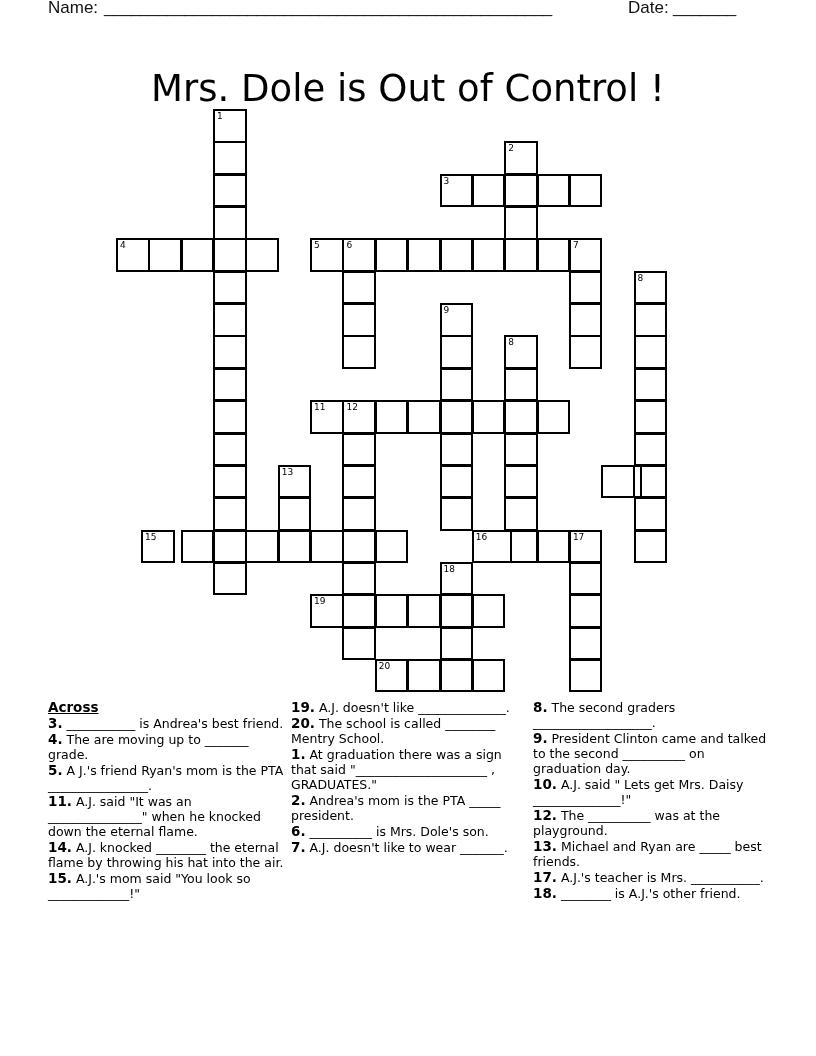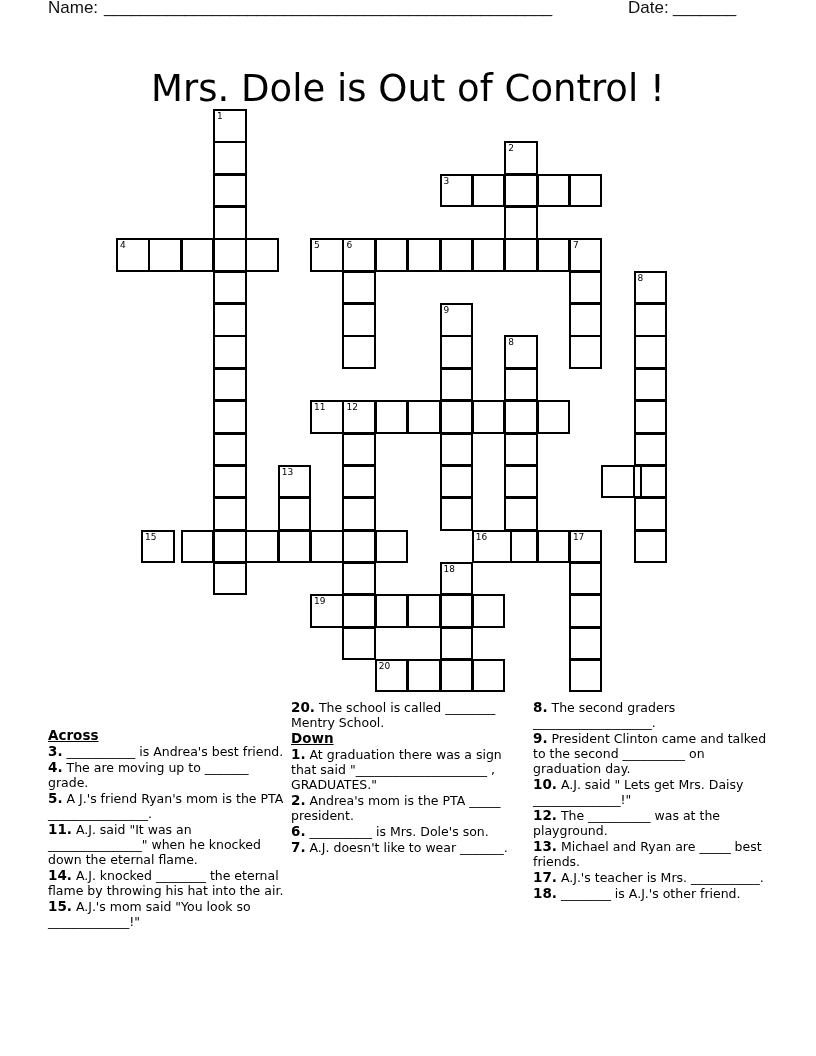--- a/index.html
+++ b/index.html
@@ -23,21 +23,21 @@
     border: 2px solid #000; background: #fff;
   }
   .cell .num {
     position: absolute; top: 0px; left: 2px; font-family: "DejaVu Sans", sans-serif;
     font-size: 9px; line-height: 10px; color: #000;
   }
   .clues {
     position: absolute; top: 700px;
     font-family: "DejaVu Sans", sans-serif; font-size: 12.5px; line-height: 15px; color: #000;
   }
-  .col1 { left: 48px; width: 240px; margin-top: 28px; }
+  .col1 { left: 48px; width: 240px; }
   .col2 { left: 291px; width: 236px; }
   .col3 { left: 533px; width: 240px; }
   .clue { margin: 0 0 1px 0; }
   .clue .n { font-weight: bold; font-size: 13.5px; }
   .section-head { font-weight: bold; text-decoration: underline; font-size: 13.5px; margin: 0 0 1px 0; }
 </style>
 </head>
 <body>
 
 <div class="header-line">
@@ -201,22 +201,22 @@
   <div class="section-head">Across</div>
   <div class="clue"><span class="n">3.</span><span> ___________ is Andrea's best friend.</span></div>
   <div class="clue"><span class="n">4.</span><span> The are moving up to _______ grade.</span></div>
   <div class="clue"><span class="n">5.</span><span> A J.'s friend Ryan's mom is the PTA ________________.</span></div>
   <div class="clue"><span class="n">11.</span><span> A.J. said "It was an _______________" when he knocked down the eternal flame.</span></div>
   <div class="clue"><span class="n">14.</span><span> A.J. knocked ________ the eternal flame by throwing his hat into the air.</span></div>
   <div class="clue"><span class="n">15.</span><span> A.J.'s mom said "You look so _____________!"</span></div>
 </div>
 
 <div class="clues col2">
+  <div class="clue"><span class="n">19.</span><span> A.J. doesn't like ______________.</span></div>
   <div class="clue"><span class="n">20.</span><span> The school is called ________ Mentry School.</span></div>
-  <div class="section-head">Down</div>
   <div class="clue"><span class="n">1.</span><span> At graduation there was a sign that said "_____________________ , GRADUATES."</span></div>
   <div class="clue"><span class="n">2.</span><span> Andrea's mom is the PTA _____ president.</span></div>
   <div class="clue"><span class="n">6.</span><span> __________ is Mrs. Dole's son.</span></div>
   <div class="clue"><span class="n">7.</span><span> A.J. doesn't like to wear _______.</span></div>
 </div>
 
 <div class="clues col3">
   <div class="clue"><span class="n">8.</span><span> The second graders ___________________.</span></div>
   <div class="clue"><span class="n">9.</span><span> President Clinton came and talked to the second __________ on graduation day.</span></div>
   <div class="clue"><span class="n">10.</span><span> A.J. said " Lets get Mrs. Daisy ______________!"</span></div>

